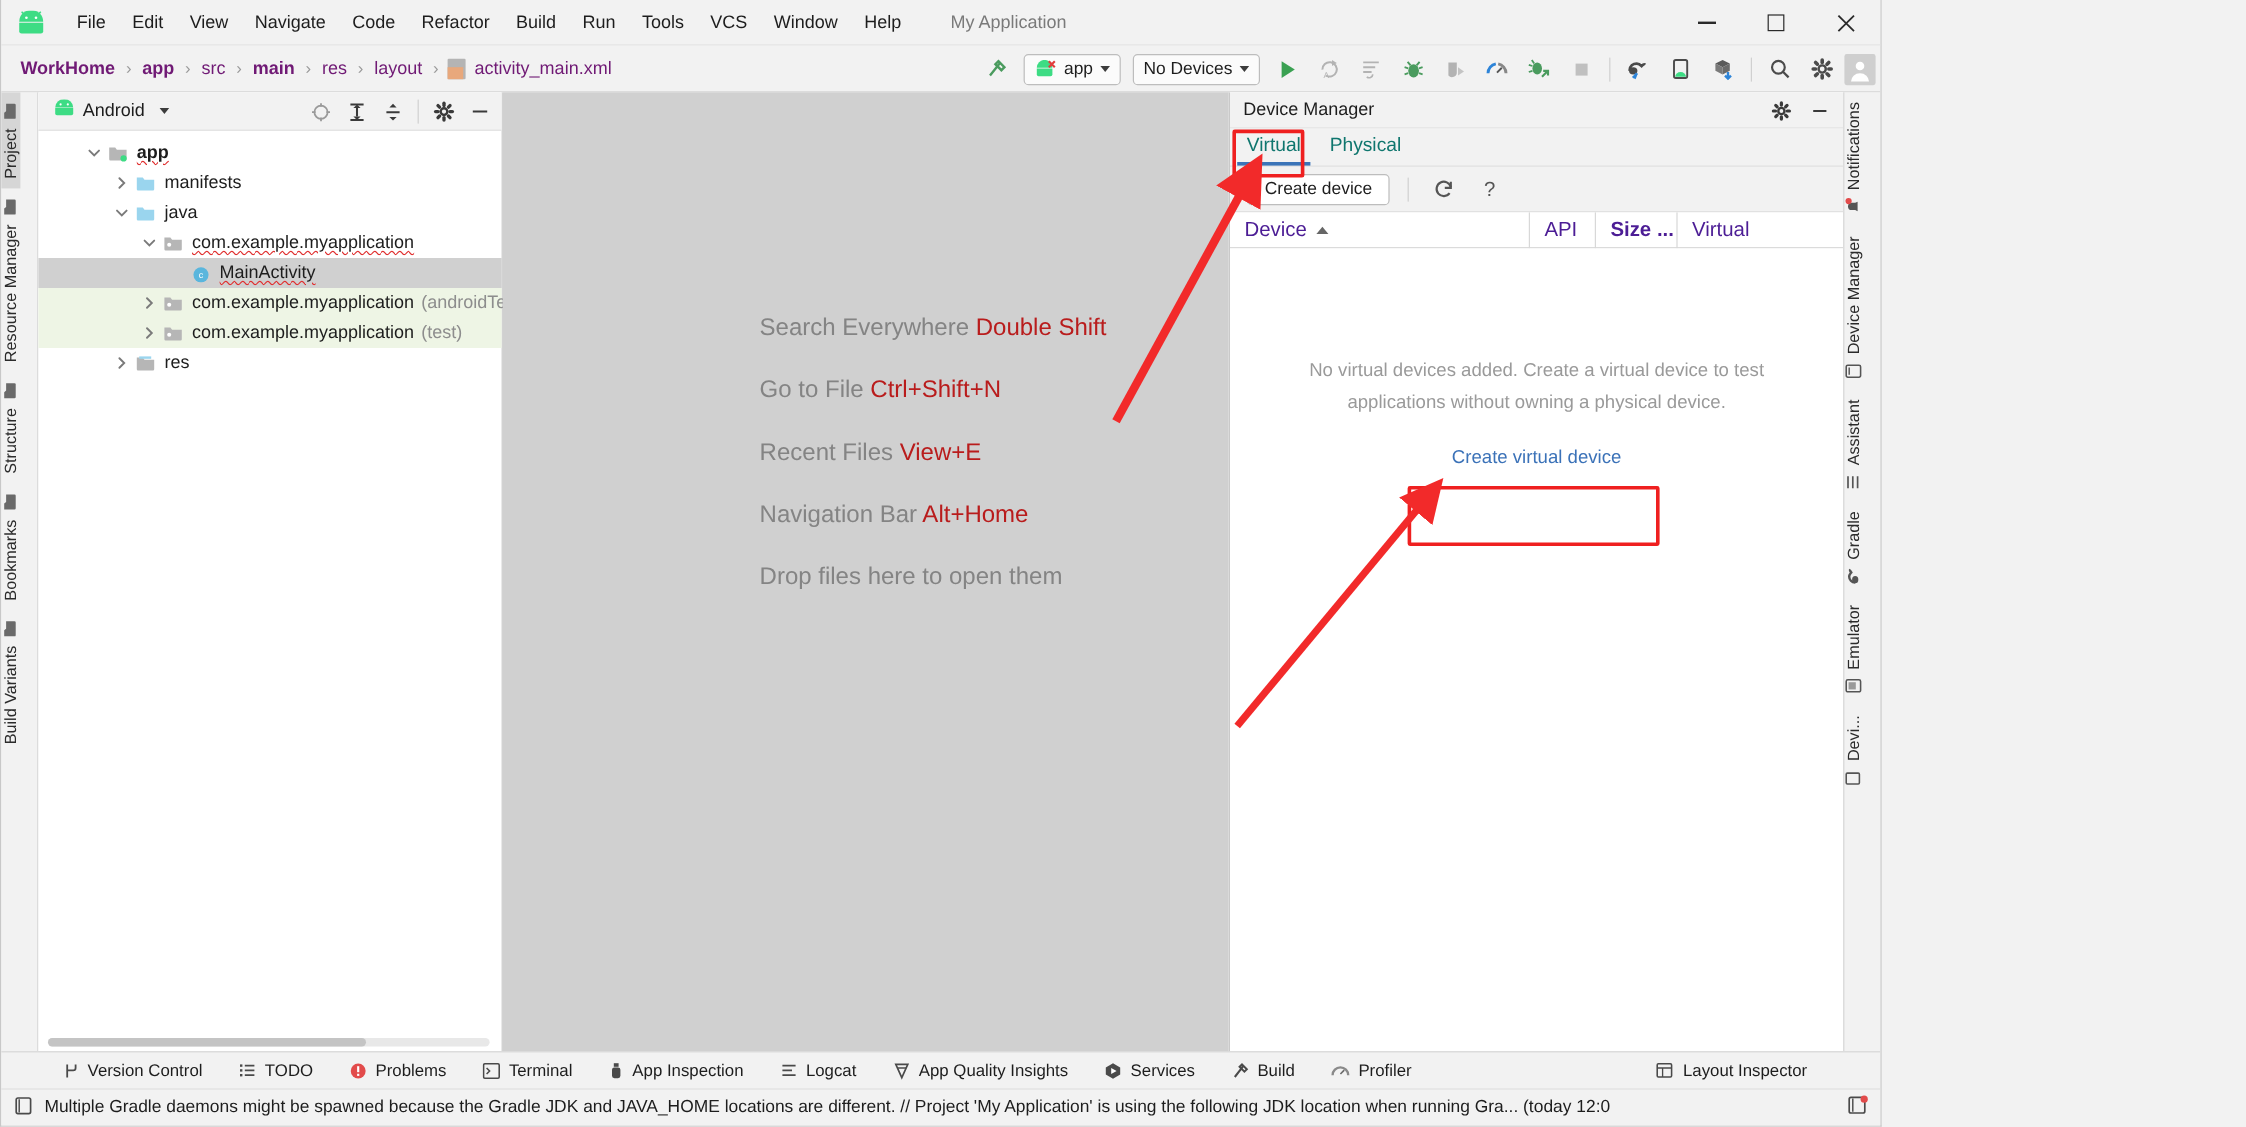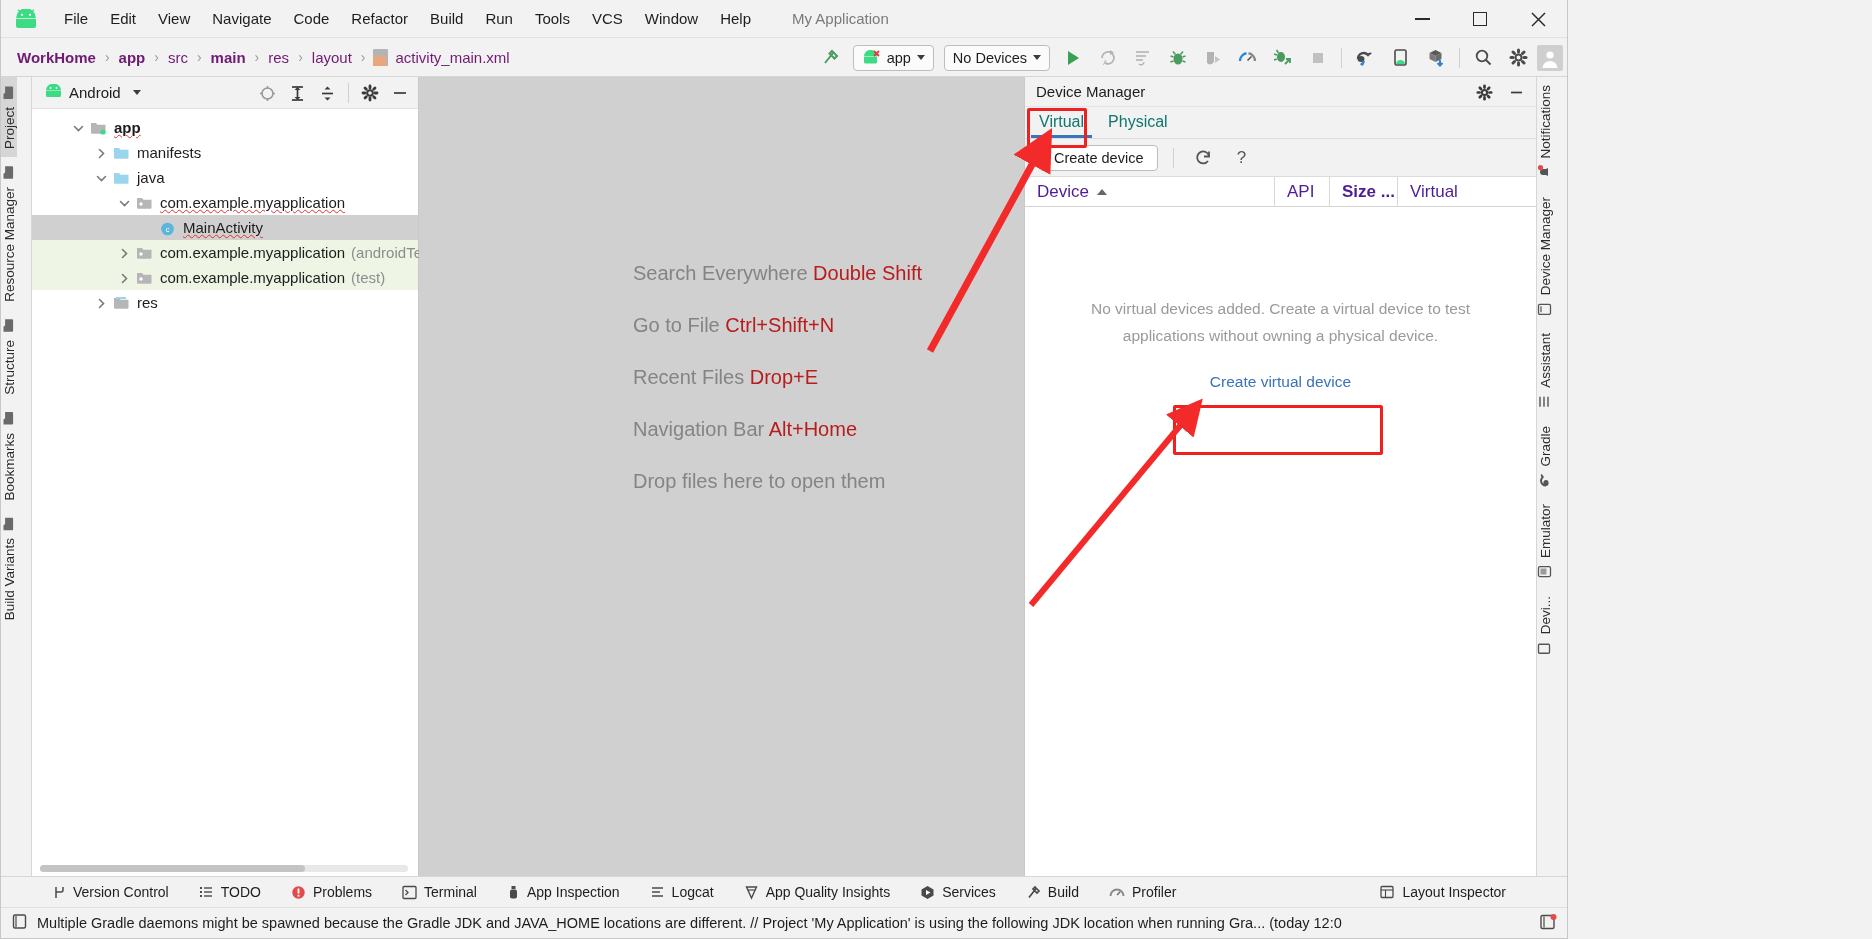--- a/index.html
+++ b/index.html
@@ -621,21 +621,21 @@
       </div>
     <div class="hscroll">
         <i></i>
       </div>
   </div>
 
   <div class="editor">
     <div class="tips" id="tips">
         <div class="tip"><span>Search Everywhere</span> <b>Double Shift</b></div>
         <div class="tip"><span>Go to File</span> <b>Ctrl+Shift+N</b></div>
-        <div class="tip"><span>Recent Files</span> <b>Drop+E</b></div>
+        <div class="tip"><span>Recent Files</span> <b>View+E</b></div>
         <div class="tip"><span>Navigation Bar</span> <b>Alt+Home</b></div>
         <div class="tip"><span>Drop files here to open them</span></div>
       </div>
   </div>
 
   <div class="devmgr">
     <div class="dm-head">
       <span>Device Manager</span>
       <div class="acts">
         <span class="ph-ico">

